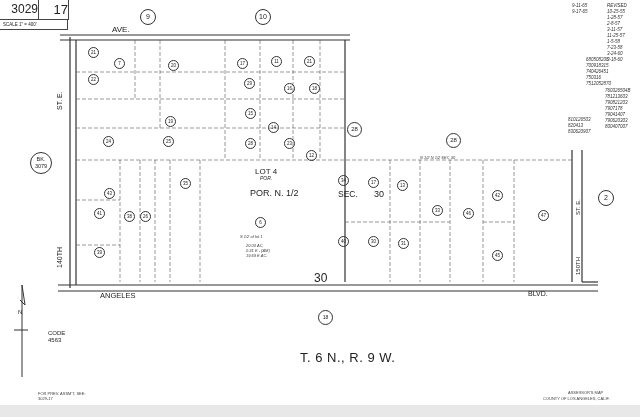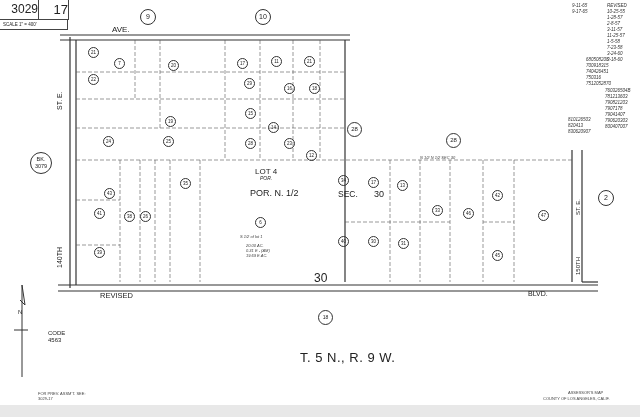--- a/index.html
+++ b/index.html
@@ -72,21 +72,21 @@
   </g>
 
   <g stroke="#333" stroke-width="1">
     <line x1="22" y1="285" x2="22" y2="377"></line>
     <line x1="14" y1="330" x2="28" y2="330"></line>
   </g>
   <polyline points="22,285 25,305 20,300" stroke="#333" fill="none" stroke-width="1"></polyline>
 </svg>
 
 <div class="lbl" style="left:112px;top:25px;font-size:8px;">AVE.</div>
-<div class="lbl" style="left:100px;top:291px;font-size:7.5px;">REVISED</div>
+<div class="lbl" style="left:100px;top:291px;font-size:7.5px;">ANGELES</div>
 <div class="lbl" style="left:528px;top:290px;font-size:7px;">BLVD.</div>
 <div class="lbl vert" style="left:56px;top:110px;font-size:7px;">ST. E.</div>
 <div class="lbl vert" style="left:56px;top:268px;font-size:7px;">140TH</div>
 <div class="lbl vert" style="left:575px;top:215px;font-size:6px;">ST. E.</div>
 <div class="lbl vert" style="left:575px;top:275px;font-size:6px;">150TH</div>
 
 <div class="circ" style="left:140px;top:9px;width:14px;height:14px;line-height:14px;">9</div>
 <div class="circ" style="left:255px;top:9px;width:14px;height:14px;line-height:14px;">10</div>
 <div class="circ" style="left:347px;top:122px;width:13px;height:13px;line-height:13px;font-size:6px;">28</div>
 <div class="circ" style="left:446px;top:133px;width:13px;height:13px;line-height:13px;font-size:6px;">28</div>
@@ -96,21 +96,21 @@
   <div>BK.</div>
   <div>3079</div>
 </div>
 
 <div class="lbl" style="left:255px;top:167px;font-size:8px;">LOT 4</div>
 <div class="lbl" style="left:260px;top:175px;font-size:5px;font-style:italic;">POR.</div>
 <div class="lbl" style="left:250px;top:188px;font-size:9px;">POR.  N. 1/2</div>
 <div class="lbl" style="left:338px;top:189px;font-size:8.5px;">SEC.</div>
 <div class="lbl" style="left:374px;top:189px;font-size:9px;">30</div>
 <div class="lbl" style="left:314px;top:271px;font-size:12px;">30</div>
-<div class="lbl big" style="left:300px;top:350px;font-size:13px;">T. 5 N., R. 9 W.</div>
+<div class="lbl big" style="left:300px;top:350px;font-size:13px;">T. 6 N., R. 9 W.</div>
 
 <div class="tiny" style="left:240px;top:234px;">S 1/2 of lot 1</div>
 <div class="tiny" style="left:246px;top:243px;">20.00 AC.</div>
 <div class="tiny" style="left:246px;top:248px;">0.31 E - (AM)</div>
 <div class="tiny" style="left:246px;top:253px;">19.69 E AC.</div>
 <div class="tiny" style="left:420px;top:155px;">N 1/2 N 1/2 SEC 30</div>
 
 <div class="circ" style="left:88px;top:47px;width:9px;height:9px;line-height:9px;font-size:4.5px;">21</div>
 <div class="circ" style="left:88px;top:74px;width:9px;height:9px;line-height:9px;font-size:4.5px;">22</div>
 <div class="circ" style="left:114px;top:58px;width:9px;height:9px;line-height:9px;font-size:4.5px;">7</div>

